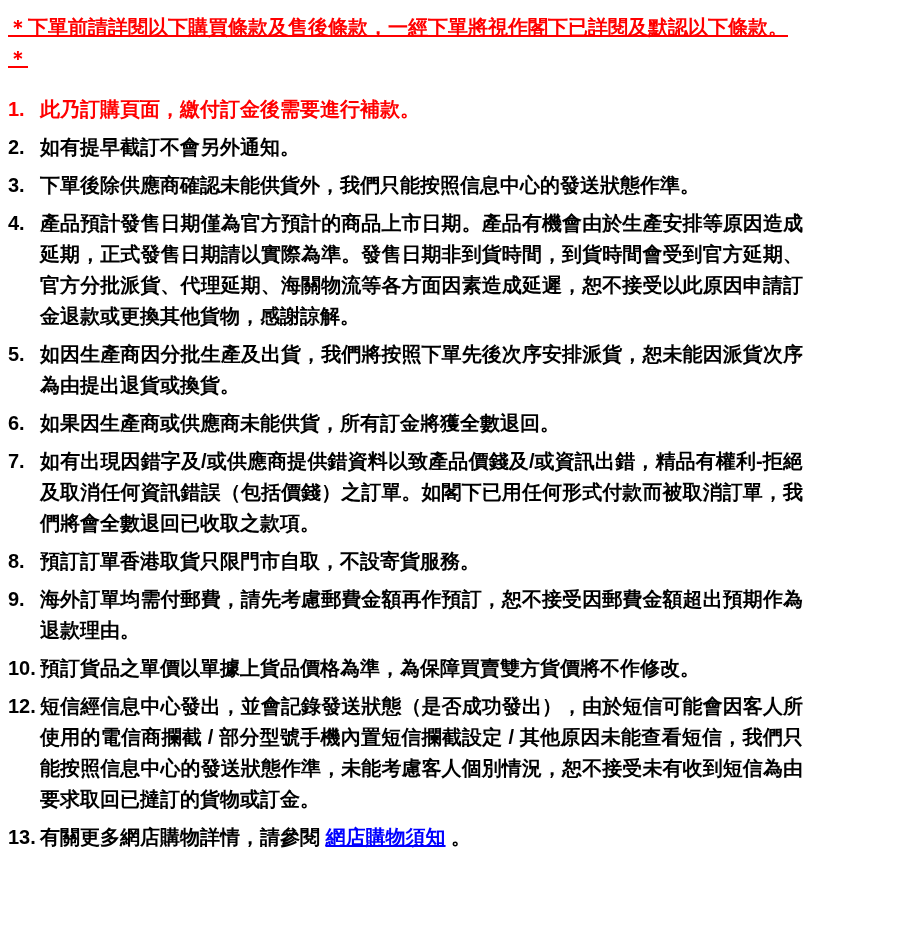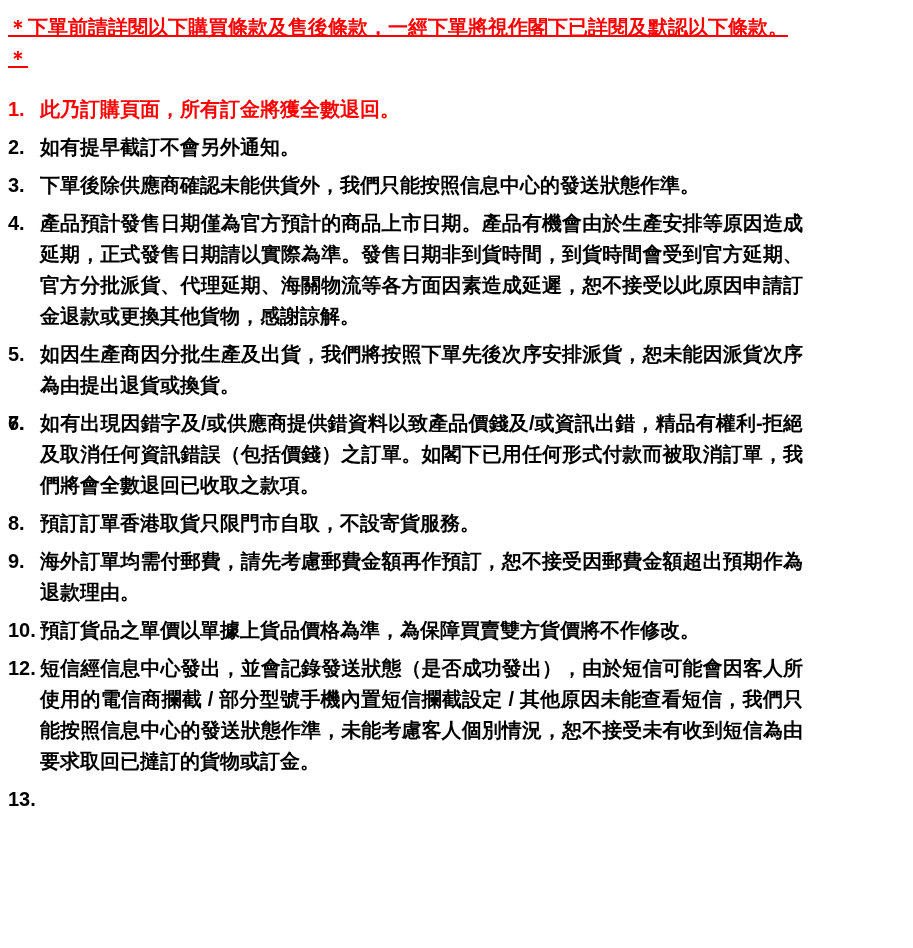--- a/index.html
+++ b/index.html
@@ -58,26 +58,26 @@
   }
 </style>
 </head>
 <body>
 
 <div class="page">
   <div class="notice">＊下單前請詳閱以下購買條款及售後條款，一經下單將視作閣下已詳閱及默認以下條款。＊</div>
 
 
   <div class="terms-list">
-      <div class="term"><span class="term-num num-red">1.</span><span class="term-body"><span class="run-red">此乃訂購頁面，所有訂金將獲全數退回。</span></span></div>
+      <div class="term"><span class="term-num num-red">1.</span><span class="term-body"><span class="run-red">此乃訂購頁面，繳付訂金後需要進行補款。</span></span></div>
       <div class="term"><span class="term-num">2.</span><span class="term-body"><span class="run-normal">如有提早截訂不會另外通知。</span></span></div>
       <div class="term"><span class="term-num">3.</span><span class="term-body"><span class="run-normal">下單後除供應商確認未能供貨外，我們只能按照信息中心的發送狀態作準。</span></span></div>
       <div class="term"><span class="term-num">4.</span><span class="term-body"><span class="run-normal">產品預計發售日期僅為官方預計的商品上市日期。產品有機會由於生產安排等原因造成延期，正式發售日期請以實際為準。發售日期非到貨時間，到貨時間會受到官方延期、官方分批派貨、代理延期、海關物流等各方面因素造成延遲，恕不接受以此原因申請訂金退款或更換其他貨物，感謝諒解。</span></span></div>
       <div class="term"><span class="term-num">5.</span><span class="term-body"><span class="run-normal">如因生產商因分批生產及出貨，我們將按照下單先後次序安排派貨，恕未能因派貨次序為由提出退貨或換貨。</span></span></div>
-      <div class="term"><span class="term-num">6.</span></div>
+      <div class="term"><span class="term-num">6.</span><span class="term-body"><span class="run-normal">如果因生產商或供應商未能供貨，所有訂金將獲全數退回。</span></span></div>
       <div class="term"><span class="term-num">7.</span><span class="term-body"><span class="run-normal">如有出現因錯字及/或供應商提供錯資料以致產品價錢及/或資訊出錯，精品有權利-拒絕及取消任何資訊錯誤（包括價錢）之訂單。如閣下已用任何形式付款而被取消訂單，我們將會全數退回已收取之款項。</span></span></div>
       <div class="term"><span class="term-num">8.</span><span class="term-body"><span class="run-normal">預訂訂單香港取貨只限門市自取，不設寄貨服務。</span></span></div>
       <div class="term"><span class="term-num">9.</span><span class="term-body"><span class="run-normal">海外訂單均需付郵費，請先考慮郵費金額再作預訂，恕不接受因郵費金額超出預期作為退款理由。</span></span></div>
       <div class="term"><span class="term-num">10.</span><span class="term-body"><span class="run-normal">預訂貨品之單價以單據上貨品價格為準，為保障買賣雙方貨價將不作修改。</span></span></div>
       <div class="term"><span class="term-num">12.</span><span class="term-body"><span class="run-normal">短信經信息中心發出，並會記錄發送狀態（是否成功發出），由於短信可能會因客人所使用的電信商攔截 / 部分型號手機內置短信攔截設定 / 其他原因未能查看短信，我們只能按照信息中心的發送狀態作準，未能考慮客人個別情況，恕不接受未有收到短信為由要求取回已撻訂的貨物或訂金。</span></span></div>
-      <div class="term"><span class="term-num">13.</span></div>
+      <div class="term"><span class="term-num">13.</span><span class="term-body"><span class="run-normal">有關更多網店購物詳情，請參閱 </span><a class="run-link" href="#">網店購物須知</a><span class="run-normal"> 。</span></span></div>
     </div>
 </div>
 
 </body></html>

